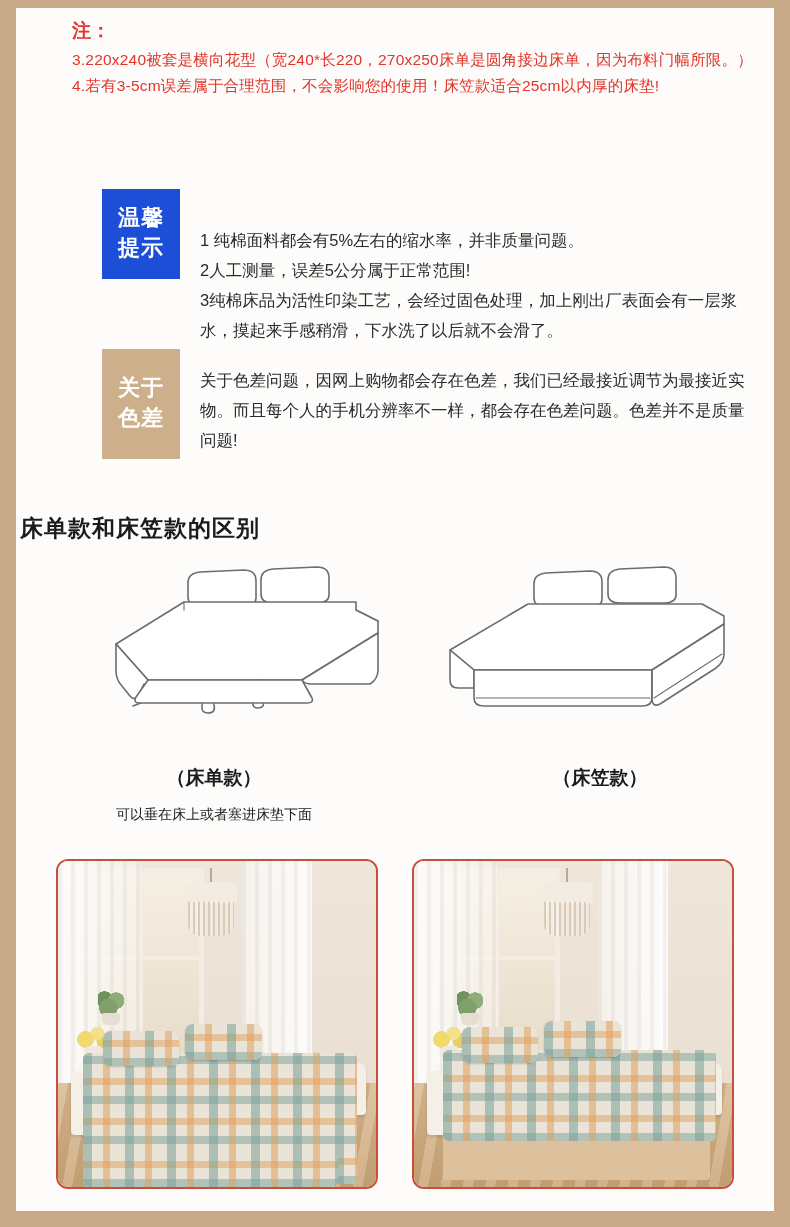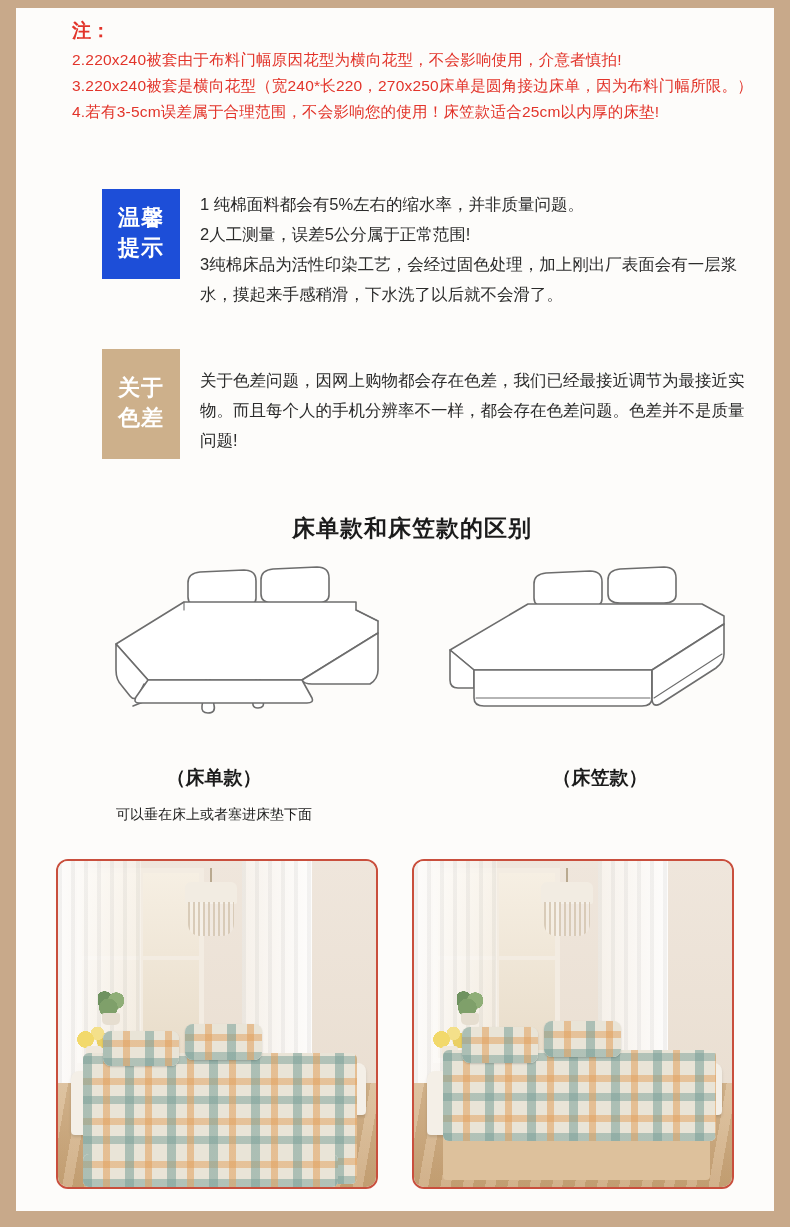--- a/index.html
+++ b/index.html
@@ -79,38 +79,37 @@
   }
   .panel-body p {
     margin: 0;
   }
 
   #panel-warm {
     left: 86px;
     top: 181px;
     width: 660px;
   }
-  #panel-warm .panel-body { width: 560px; }
+  #panel-warm .panel-body { width: 560px; margin-top: 36px; }
 
   #panel-color {
     left: 86px;
     top: 341px;
     width: 660px;
     align-items: center;
   }
   #panel-color .badge { padding: 24px 0 26px 0; }
   #panel-color .panel-body { width: 545px; margin-top: 11px; }
 
   
   .section-title {
     position: absolute;
-    left: 17px;
+    left: 4px;
     top: 505px;
     width: 758px;
-    text-align: center;
     font-size: 23px;
     font-weight: bold;
     color: #1b1b1b;
     letter-spacing: 1px;
   }
 
   
   .diagram {
     position: absolute;
     top: 550px;
@@ -322,21 +321,20 @@
   }
 </style>
 </head>
 <body>
 
 <div class="page">
   <div class="inner">
 
     <div class="notes">
       <div class="note-title">注：</div>
-      <div class="note-line">2.220x240被套由于布料门幅原因花型为横向花型，不会影响使用，介意者慎拍!</div>
       <div class="note-line">3.220x240被套是横向花型（宽240*长220，270x250床单是圆角接边床单，因为布料门幅所限。）</div>
       <div class="note-line">4.若有3-5cm误差属于合理范围，不会影响您的使用！床笠款适合25cm以内厚的床垫!</div>
     </div>
 
     <div class="panel" id="panel-warm">
       <div class="badge badge-green">
         <div>温馨</div>
         <div>提示</div>
       </div>
       <div class="panel-body">

